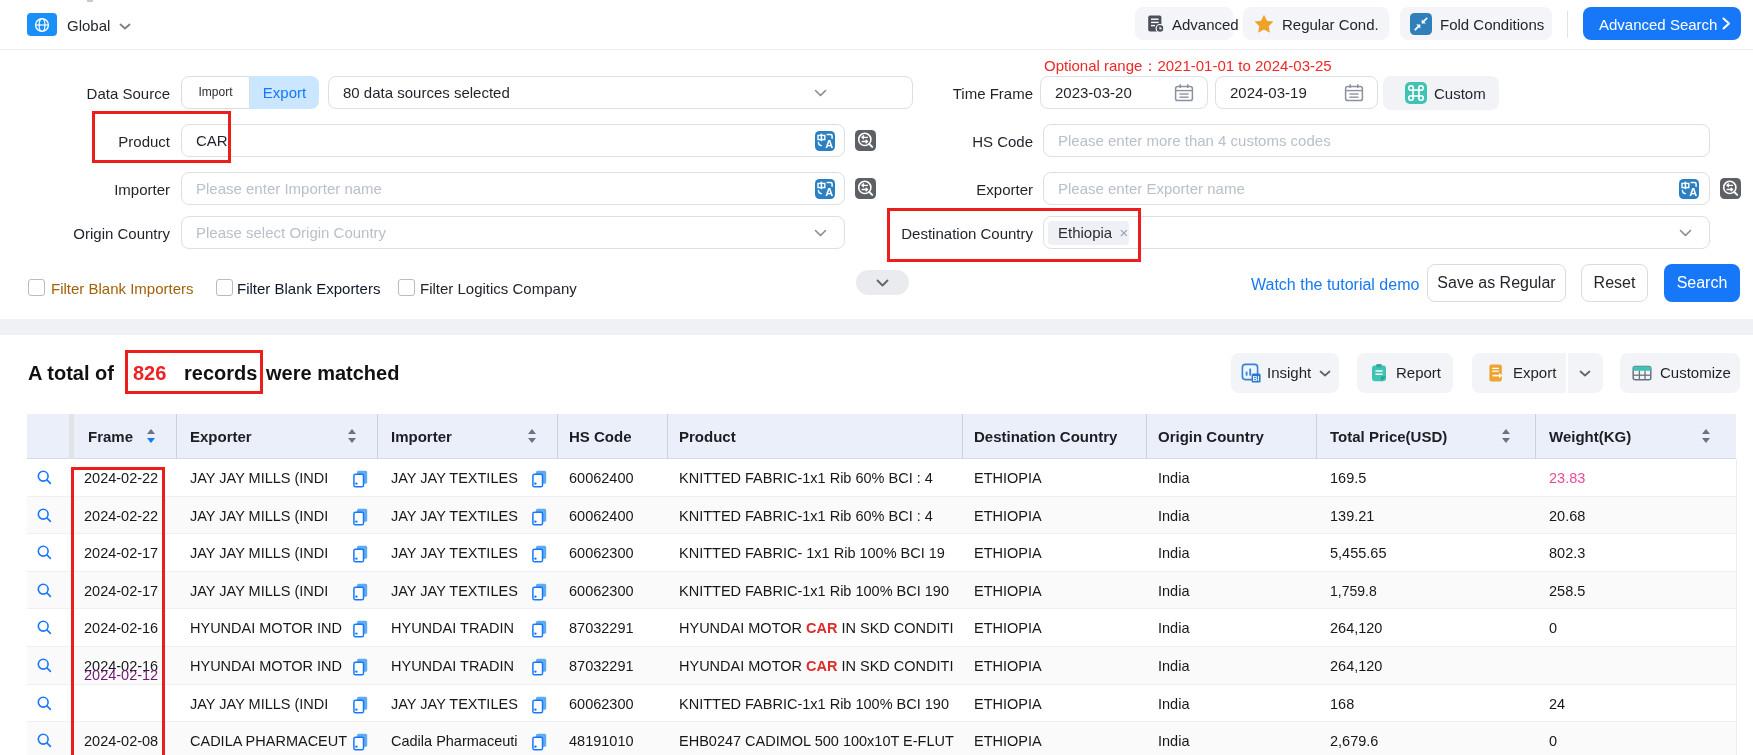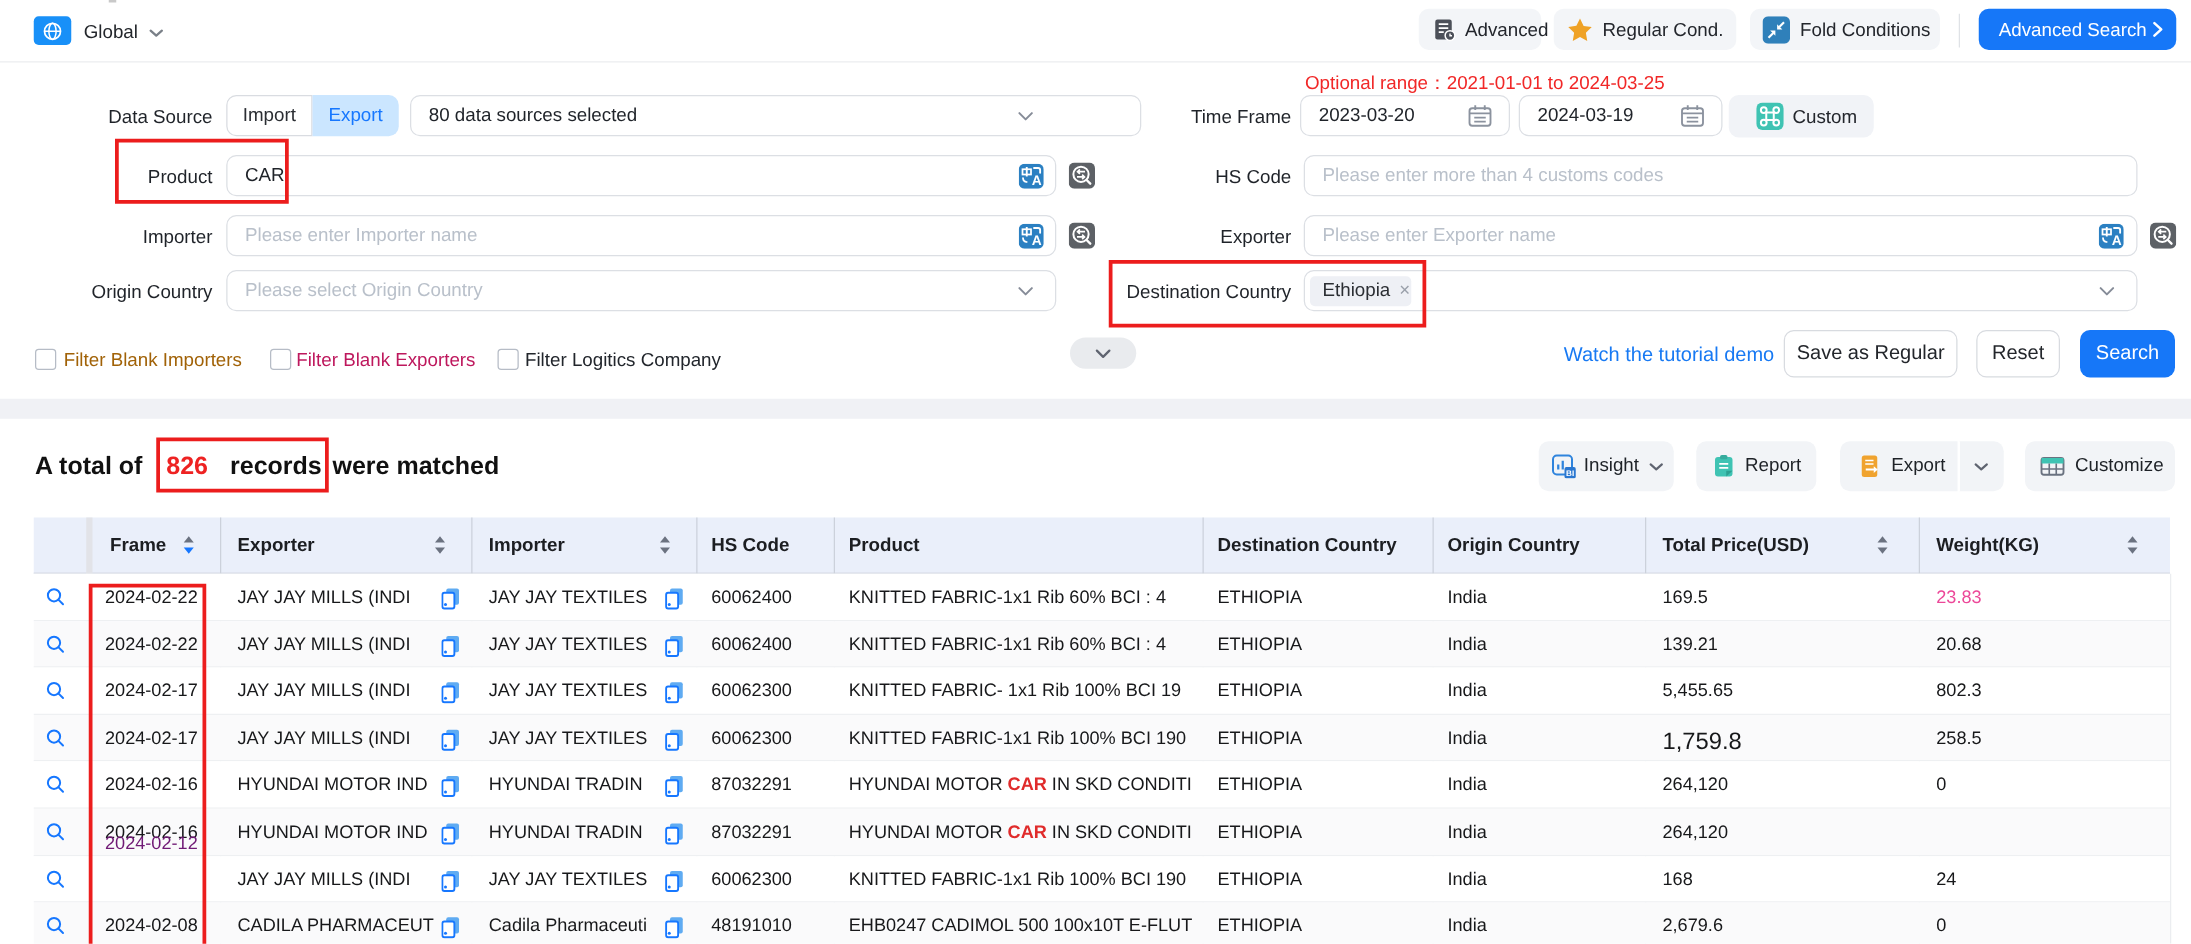--- a/index.html
+++ b/index.html
@@ -51,21 +51,21 @@
     <polyline points="1.5,1.5 7,6.5 1.5,11.5" fill="none" stroke="#fff" stroke-width="2" stroke-linecap="round" stroke-linejoin="round"></polyline>
   </svg>
 <div class="lbl" style="left:10px;top:85px;width:160px">Data Source</div>
 <div class="lbl" style="left:10px;top:133px;width:160px">Product</div>
 <div class="lbl" style="left:10px;top:181px;width:160px">Importer</div>
 <div class="lbl" style="left:10px;top:225px;width:160px">Origin Country</div>
 <div class="lbl" style="left:833px;top:85px;width:200px">Time Frame</div>
 <div class="lbl" style="left:833px;top:133px;width:200px">HS Code</div>
 <div class="lbl" style="left:833px;top:181px;width:200px">Exporter</div>
 <div class="lbl" style="left:833px;top:225px;width:200px">Destination Country</div>
-<div class="ab" style="left:181px;top:76px;width:69px;height:33px;border:1px solid #d9dce1;border-radius:8px 0 0 8px;text-align:center;line-height:31px;font-size:15px;color:#2b2e33">Import</div>
+<div class="ab" style="left:181px;top:76px;width:69px;height:33px;border:1px solid #d9dce1;border-radius:8px 0 0 8px;text-align:center;line-height:31px;font-size:12px;color:#2b2e33">Import</div>
 <div class="ab" style="left:250px;top:76px;width:69px;height:33px;background:#cbe6ff;border-radius:0 8px 8px 0;text-align:center;line-height:33px;font-size:15px;color:#1677ff">Export</div>
 <div class="inp" style="left:328px;top:76px;width:585px;height:33px">80 data sources selected</div>
 <svg style="position:absolute;left:814px;top:89px" width="13" height="8" viewBox="0 0 13 8">
     <polyline points="1.5,1.5 6.5,6.5 11.5,1.5" fill="none" stroke="#868c98" stroke-width="1.6" stroke-linecap="round" stroke-linejoin="round"></polyline>
   </svg>
 <div class="inp" style="left:181px;top:124px;width:664px;height:33px">CAR</div>
 <svg style="position:absolute;left:815px;top:131px" width="20" height="20" viewBox="0 0 20 20">
     <rect x="0" y="0" width="20" height="20" rx="4.5" fill="#2b80c2"></rect>
     <line x1="6.4" y1="2.6" x2="6.4" y2="10.2" stroke="#fff" stroke-width="1.5"></line>
     <rect x="3" y="4.4" width="6.8" height="4.2" fill="none" stroke="#fff" stroke-width="1.4"></rect>
@@ -147,21 +147,21 @@
     <path d="M6.6 11.5 h5.8 M10.7 9.7 l1.9 1.8 l-1.9 1.8" fill="none" stroke="#fff" stroke-width="1.3"></path>
   </svg>
 <div class="inp" style="left:1043px;top:216px;width:667px;height:33px"></div>
 <div class="ab" style="left:1048px;top:221px;width:81px;height:24px;background:#eef0f5;border-radius:4px;font-size:15px;color:#2b2e33;line-height:24px;padding-left:10px">Ethiopia <span style="color:#9aa0aa;margin-left:3px">×</span></div>
 <svg style="position:absolute;left:1679px;top:229px" width="13" height="8" viewBox="0 0 13 8">
     <polyline points="1.5,1.5 6.5,6.5 11.5,1.5" fill="none" stroke="#868c98" stroke-width="1.6" stroke-linecap="round" stroke-linejoin="round"></polyline>
   </svg>
 <div class="ab" style="left:28px;top:279px;width:17px;height:17px;border:1.5px solid #b6bcc6;border-radius:3px;background:#fff"></div>
 <div class="ab" style="left:51px;top:280px;font-size:15px;color:#a16207">Filter Blank Importers</div>
 <div class="ab" style="left:216px;top:279px;width:17px;height:17px;border:1.5px solid #b6bcc6;border-radius:3px;background:#fff"></div>
-<div class="ab" style="left:237px;top:280px;font-size:15px;color:#be185d">Filter Blank Exporters</div>
+<div class="ab" style="left:237px;top:280px;font-size:15px;color:#0f172a">Filter Blank Exporters</div>
 <div class="ab" style="left:398px;top:279px;width:17px;height:17px;border:1.5px solid #b6bcc6;border-radius:3px;background:#fff"></div>
 <div class="ab" style="left:420px;top:280px;font-size:15px;color:#22262c">Filter Logitics Company</div>
 <div class="ab" style="left:856px;top:270px;width:53px;height:25px;background:#e9ebee;border-radius:13px"></div>
 <svg style="position:absolute;left:876px;top:279px" width="13" height="8" viewBox="0 0 13 8">
     <polyline points="1.5,1.5 6.5,6.5 11.5,1.5" fill="none" stroke="#5f6470" stroke-width="1.8" stroke-linecap="round" stroke-linejoin="round"></polyline>
   </svg>
 <div class="ab" style="left:1251px;top:276px;font-size:16px;color:#1779f3">Watch the tutorial demo</div>
 <div class="ab" style="left:1427px;top:264px;width:139px;height:38px;border:1px solid #d8dbe0;border-radius:8px;text-align:center;line-height:36px;font-size:16px;color:#23262b">Save as Regular</div>
 <div class="ab" style="left:1581px;top:264px;width:67px;height:38px;border:1px solid #d8dbe0;border-radius:8px;text-align:center;line-height:36px;font-size:16px;color:#23262b">Reset</div>
 <div class="ab" style="left:1664px;top:264px;width:76px;height:38px;background:#1677f8;border-radius:8px;text-align:center;line-height:38px;font-size:16px;color:#fff">Search</div>
@@ -329,21 +329,21 @@
     <circle cx="6.2" cy="6.2" r="4.9" fill="none" stroke="#1677ff" stroke-width="1.6"></circle>
     <line x1="9.9" y1="9.9" x2="13.4" y2="13.4" stroke="#1677ff" stroke-width="1.6" stroke-linecap="round"></line>
   </svg>
 <div class="ab" style="left:84px;top:582.8px;font-size:14.5px;color:#17181a;z-index:2">2024-02-17</div>
 <div class="ab" style="left:190px;top:582.8px;font-size:14.5px;color:#17181a;z-index:2">JAY JAY MILLS (INDI</div>
 <div class="ab" style="left:391px;top:582.8px;font-size:14.5px;color:#17181a;z-index:2">JAY JAY TEXTILES</div>
 <div class="ab" style="left:569px;top:582.8px;font-size:14.5px;color:#17181a;z-index:2">60062300</div>
 <div class="ab" style="left:679px;top:582.8px;font-size:14.5px;color:#17181a;z-index:2">KNITTED FABRIC-1x1 Rib 100% BCI 190</div>
 <div class="ab" style="left:974px;top:582.8px;font-size:14.5px;color:#17181a;z-index:2">ETHIOPIA</div>
 <div class="ab" style="left:1158px;top:582.8px;font-size:14.5px;color:#17181a;z-index:2">India</div>
-<div class="ab" style="left:1330px;top:582.8px;font-size:19px;color:#17181a;z-index:2">1,759.8</div>
+<div class="ab" style="left:1330px;top:582.8px;font-size:14px;color:#17181a;z-index:2">1,759.8</div>
 <div class="ab" style="left:1549px;top:582.8px;font-size:14.5px;color:#17181a;z-index:2">258.5</div>
 <svg style="position:absolute;left:353px;top:582.8px" width="15" height="18" viewBox="0 0 15 18">
     <rect x="4" y="0.8" width="10.2" height="13" rx="1.6" fill="#5fabf2"></rect>
     <rect x="0.9" y="4.2" width="9.6" height="12.6" rx="1.6" fill="#fff" stroke="#1677ff" stroke-width="1.5"></rect>
     <circle cx="3.4" cy="13.6" r="1.2" fill="#1677ff"></circle>
   </svg>
 <svg style="position:absolute;left:532px;top:582.8px" width="15" height="18" viewBox="0 0 15 18">
     <rect x="4" y="0.8" width="10.2" height="13" rx="1.6" fill="#5fabf2"></rect>
     <rect x="0.9" y="4.2" width="9.6" height="12.6" rx="1.6" fill="#fff" stroke="#1677ff" stroke-width="1.5"></rect>
     <circle cx="3.4" cy="13.6" r="1.2" fill="#1677ff"></circle>

